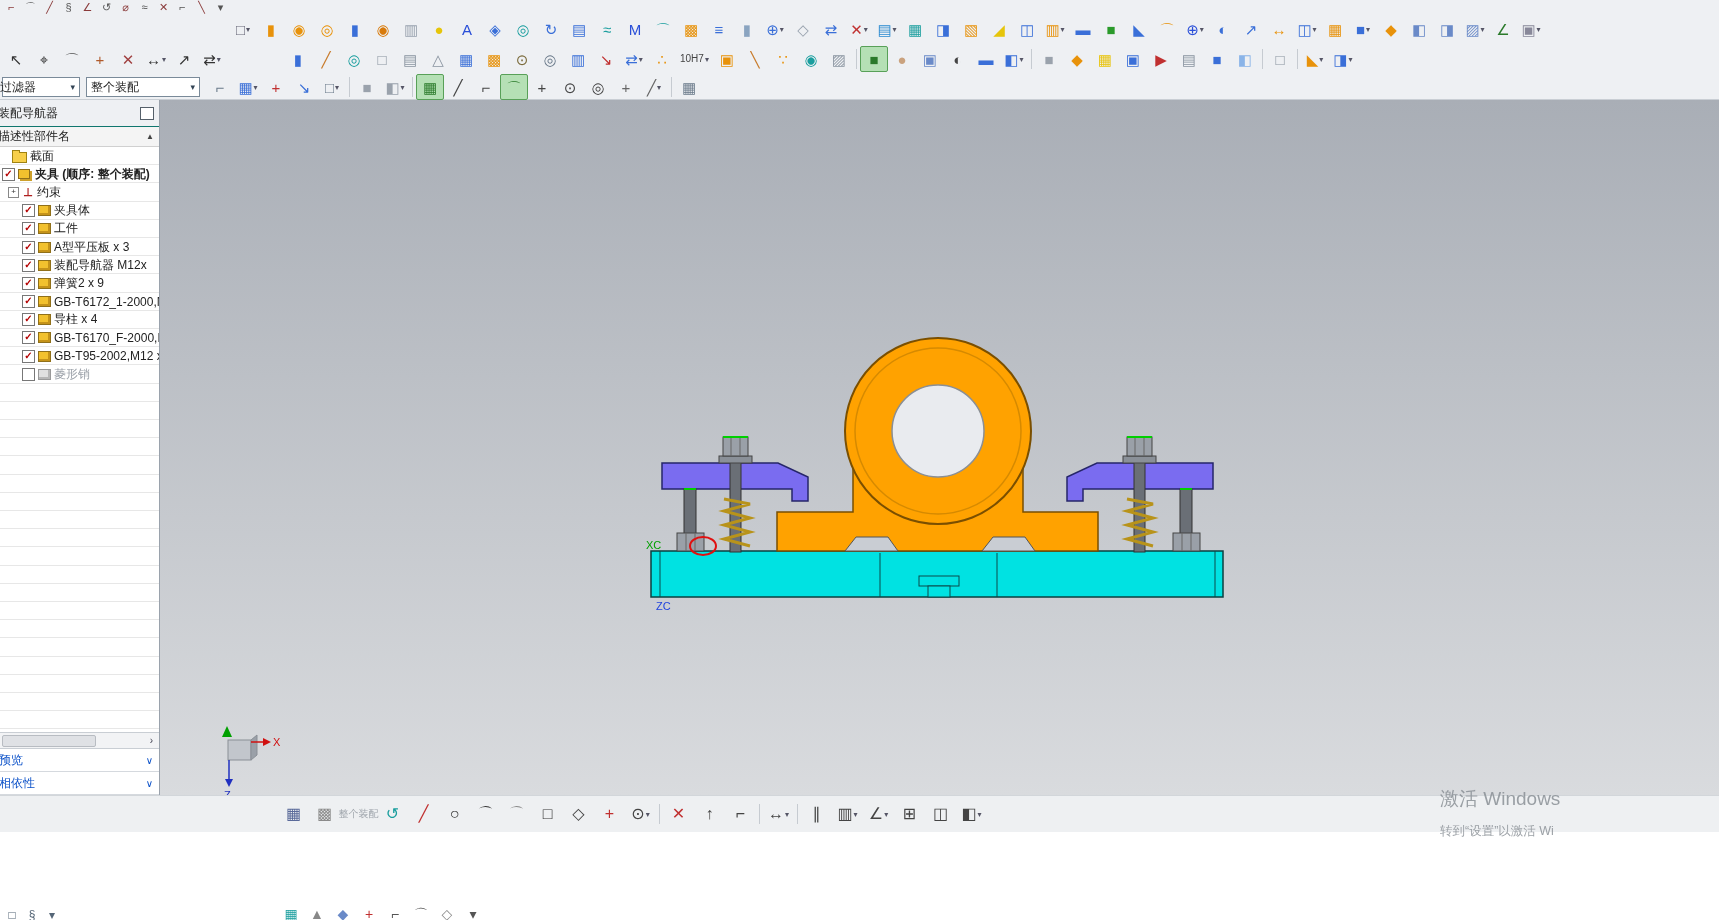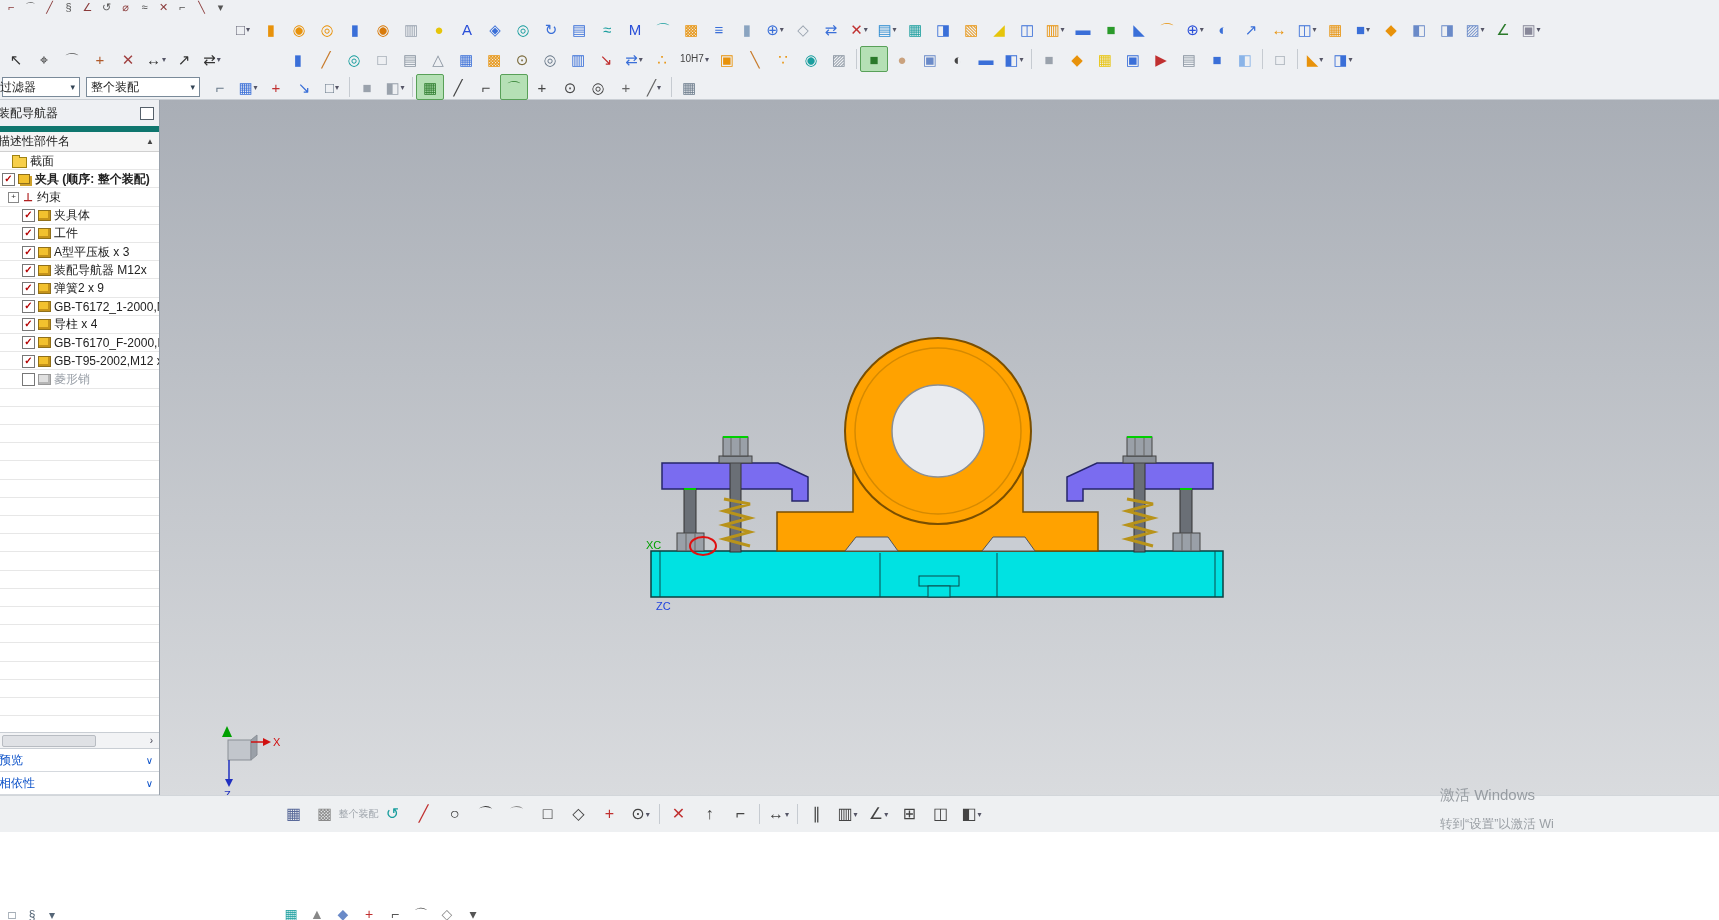--- a/index.html
+++ b/index.html
@@ -34,21 +34,21 @@
   .combo .lbl{white-space:nowrap;overflow:hidden}
   .combo .caret{margin-left:auto;font-size:9px;color:#345;padding-left:4px}
   .combo-filter{width:78px}
   .combo-scope{width:114px}
   .cutleft{margin-left:-7px}
 
   
   .panel{position:absolute;left:0;top:100px;width:160px;height:695px;background:#fff;
        border-right:1px solid #9aa2ac;z-index:4;display:flex;flex-direction:column;box-sizing:border-box}
   .panel-title{height:26px;background:#eef0f3;display:flex;align-items:center;
-       padding:0 5px;border-bottom:6px solid #0f766e;flex:none}
+       padding:0 5px;border-bottom:1px solid #0f766e;flex:none}
   .float-btn{margin-left:auto;width:12px;height:11px;border:1px solid #55606a;background:#fff}
   .panel-header{height:19px;background:#f4f4f4;border-bottom:1px solid #d0d0d0;display:flex;
        align-items:center;padding:0 5px;flex:none}
   .sort{margin-left:auto;font-size:8px;color:#444}
   .tree{flex:1;overflow:hidden;
        background:repeating-linear-gradient(to bottom,#fff 0,#fff 17.2px,#e7e7e7 17.2px,#e7e7e7 18.2px)}
   .tree-row{height:18.2px;display:flex;align-items:center;gap:3px;white-space:nowrap;
        overflow:hidden;box-sizing:border-box}
   .tree-row.bold{font-weight:bold}
   .tree-row.disabled{color:#9aa0a8}
@@ -82,21 +82,21 @@
   
   .bottom-strip{position:absolute;left:0;top:795px;width:1719px;height:37px;background:#eef0f2;
        border-top:1px solid #d2d6da;z-index:2;display:flex;align-items:center;
        padding-left:278px;box-sizing:border-box}
   .bottom-strip .tb-icon{width:29px;height:26px;font-size:16px}
   .bottom-cut{position:absolute;left:278px;top:906px;height:14px;overflow:hidden;display:flex;z-index:2}
   .bottom-cut .tb-icon{width:24px;height:24px;font-size:14px;align-items:flex-start}
   .bottom-cut-left{position:absolute;left:2px;top:908px;height:12px;overflow:hidden;display:flex;z-index:5}
   .bottom-cut-left .tb-icon{width:18px;height:20px;font-size:12px;align-items:flex-start}
   .watermark{position:absolute;left:1440px;top:786px;z-index:6;color:#8b9197;opacity:.85;pointer-events:none}
-  .wm1{font-size:15px;white-space:nowrap}
+  .wm1{font-size:19px;white-space:nowrap}
   .wm2{font-size:12.5px;margin-top:11px;width:279px;overflow:hidden;white-space:nowrap}
 </style>
 </head>
 <body>
 
 <div class="viewport-bg"></div>
 
 <svg id="model" viewBox="0 0 1719 920">
   <g>
 

